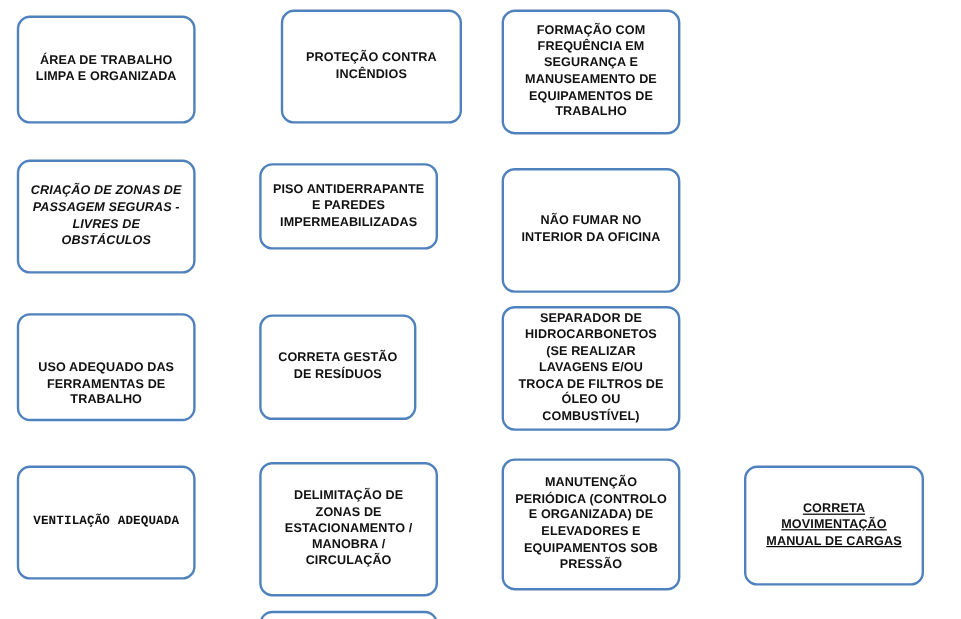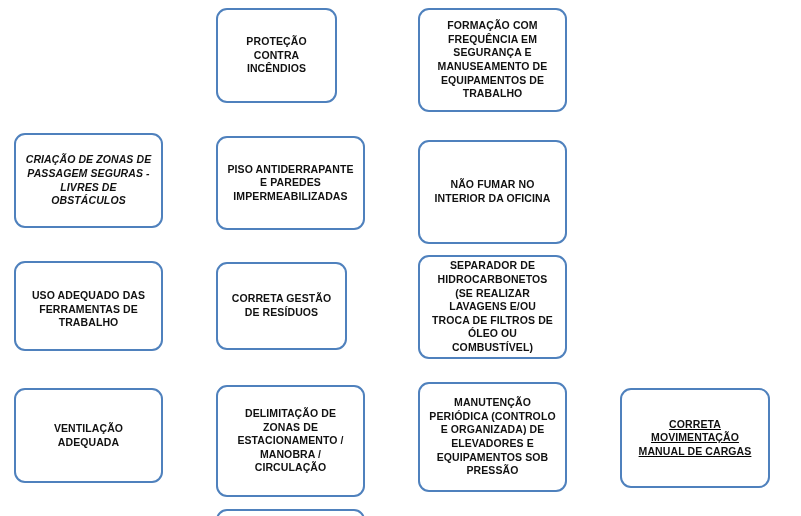--- a/index.html
+++ b/index.html
@@ -19,57 +19,60 @@
   }
   .shape-box {
     position: absolute;
     box-sizing: border-box;
     background: #ffffff;
     border: 2.5px solid #4F81BD;
     border-radius: 11px;
     display: flex;
     align-items: center;
     justify-content: center;
-    padding: 19px 9px;
+    padding: 8px 9px;
   }
   .shape-box .label {
     font-size: 10.5px;
     font-weight: bold;
     color: #111111;
     text-align: center;
     line-height: 1.3;
     letter-spacing: 0.1px;
   }
   
   #box-0  { left: 14px;  top: 13px;  width: 149px; height: 90px; }
-  #box-1  { left: 216px; top: 8px;   width: 121px; height: 95px; }
+  #box-1  { left: 234px; top: 8px;   width: 151px; height: 95px; }
   #box-2  { left: 418px; top: 8px;   width: 149px; height: 104px; }
   
   #box-3  { left: 14px;  top: 133px; width: 149px; height: 95px; font-style: italic; }
-  #box-4  { left: 216px; top: 136px; width: 149px; height: 94px; }
+  #box-4  { left: 216px; top: 136px; width: 149px; height: 72px; }
   #box-5  { left: 418px; top: 140px; width: 149px; height: 104px; }
   
   #box-6  { left: 14px;  top: 261px; width: 149px; height: 90px; align-items: flex-end; }
   #box-7  { left: 216px; top: 262px; width: 131px; height: 88px; }
   #box-8  { left: 418px; top: 255px; width: 149px; height: 104px; }
   
-  #box-9  { left: 14px;  top: 388px; width: 149px; height: 95px; }
+  #box-9  { left: 14px;  top: 388px; width: 149px; height: 95px; font-family: Liberation Mono, monospace; }
   #box-10 { left: 216px; top: 385px; width: 149px; height: 112px; }
   #box-11 { left: 418px; top: 382px; width: 149px; height: 110px; }
   #box-12 { left: 620px; top: 388px; width: 150px; height: 100px; text-decoration: underline; }
   
   #box-partial {
     left: 216px; top: 509px; width: 149px; height: 40px;
   }
 </style>
 </head>
 <body>
 
 <div class="canvas">
 
+  <div class="shape-box" id="box-0">
+    <span class="label">ÁREA DE TRABALHO LIMPA E ORGANIZADA</span>
+  </div>
 
   <div class="shape-box" id="box-1">
     <span class="label">PROTEÇÃO CONTRA INCÊNDIOS</span>
   </div>
 
   <div class="shape-box" id="box-2">
     <span class="label">FORMAÇÃO COM FREQUÊNCIA EM SEGURANÇA E MANUSEAMENTO DE EQUIPAMENTOS DE TRABALHO</span>
   </div>
 
   <div class="shape-box" id="box-3">

